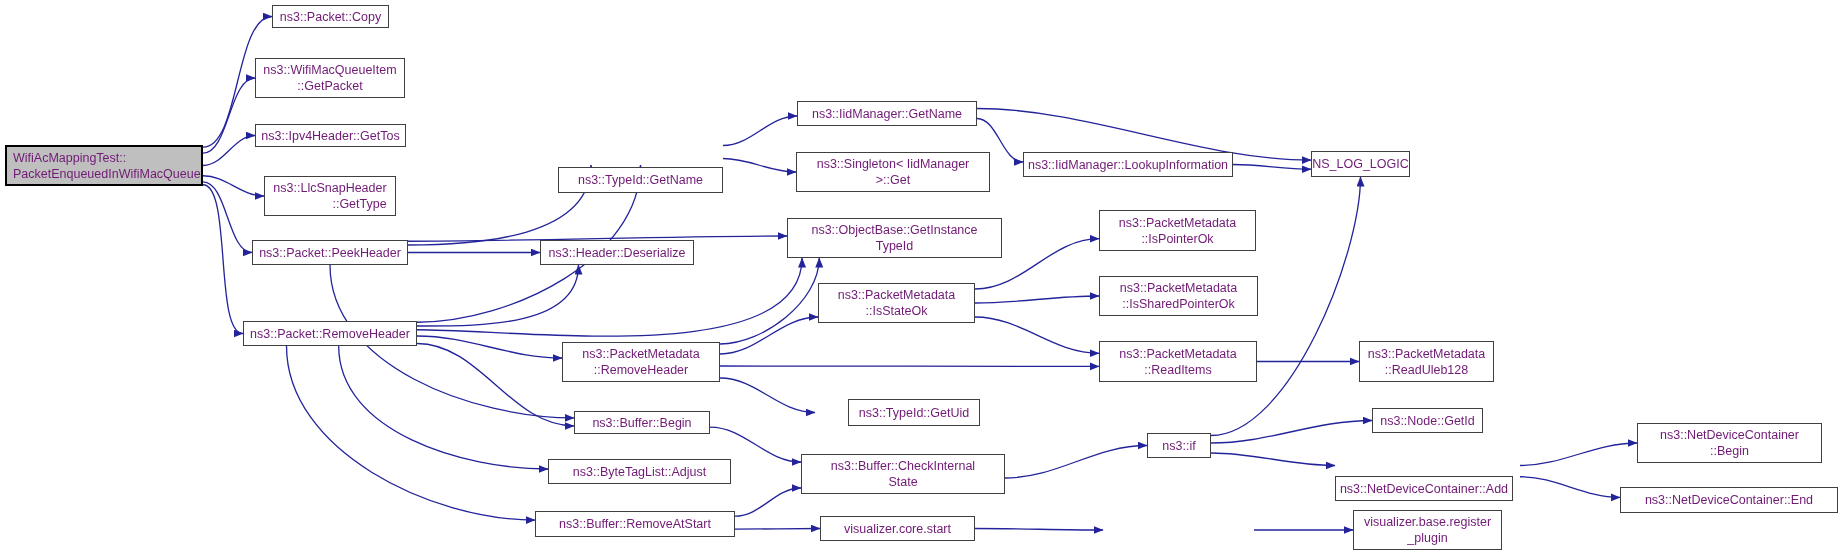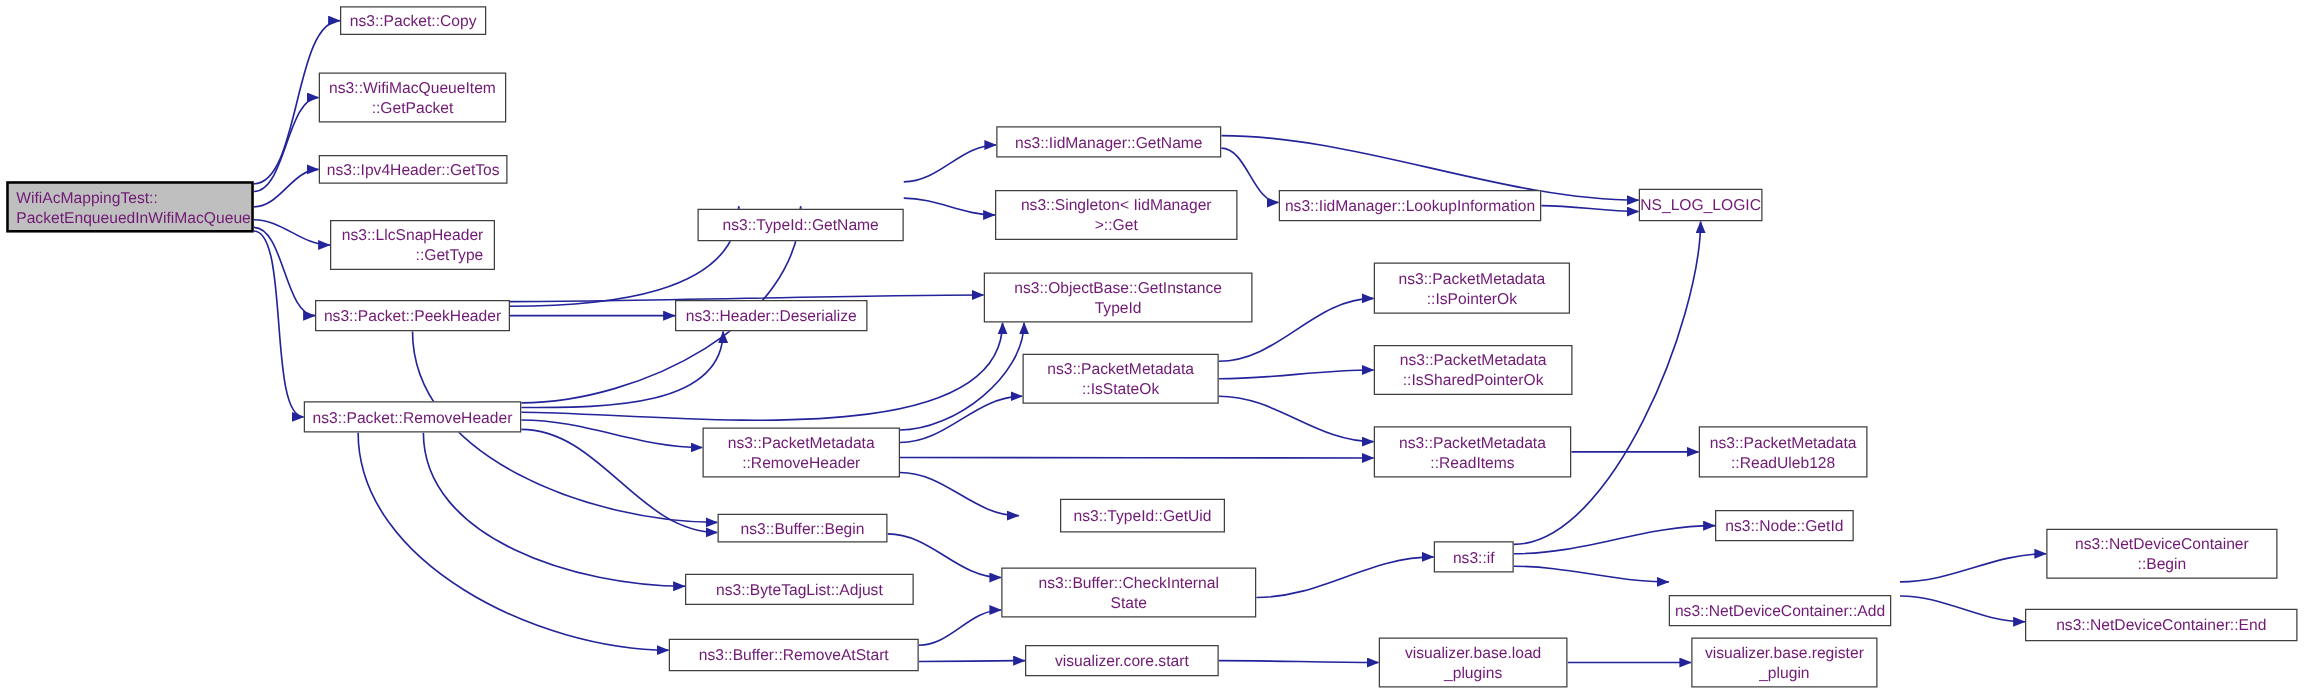--- a/index.html
+++ b/index.html
@@ -103,17 +103,15 @@
   <div class="node" style="left: 801px; top: 454px; width: 204px; height: 40px;">ns3::Buffer::CheckInternal
 State</div>
   <div class="node" style="left: 535px; top: 511px; width: 200px; height: 26px;">ns3::Buffer::RemoveAtStart</div>
   <div class="node" style="left: 820px; top: 516px; width: 155px; height: 25px;">visualizer.core.start</div>
   <div class="node" style="left: 1147px; top: 433px; width: 64px; height: 25px;">ns3::if</div>
   <div class="node" style="left: 1372px; top: 408px; width: 111px; height: 25px;">ns3::Node::GetId</div>
   <div class="node" style="left: 1335px; top: 458px; width: 178px; height: 25px; margin-top: 18px;">ns3::NetDeviceContainer::Add</div>
   <div class="node" style="left: 1637px; top: 423px; width: 185px; height: 40px;">ns3::NetDeviceContainer
 ::Begin</div>
   <div class="node" style="left: 1620px; top: 487px; width: 218px; height: 26px;">ns3::NetDeviceContainer::End</div>
-  <div class="node" style="left: 1103px; top: 510px; width: 151px; height: 40px;">visualizer.base.load
-_plugins</div>
   <div class="node" style="left: 1353px; top: 510px; width: 149px; height: 40px;">visualizer.base.register
 _plugin</div>
 </div>
 
 </body></html>

